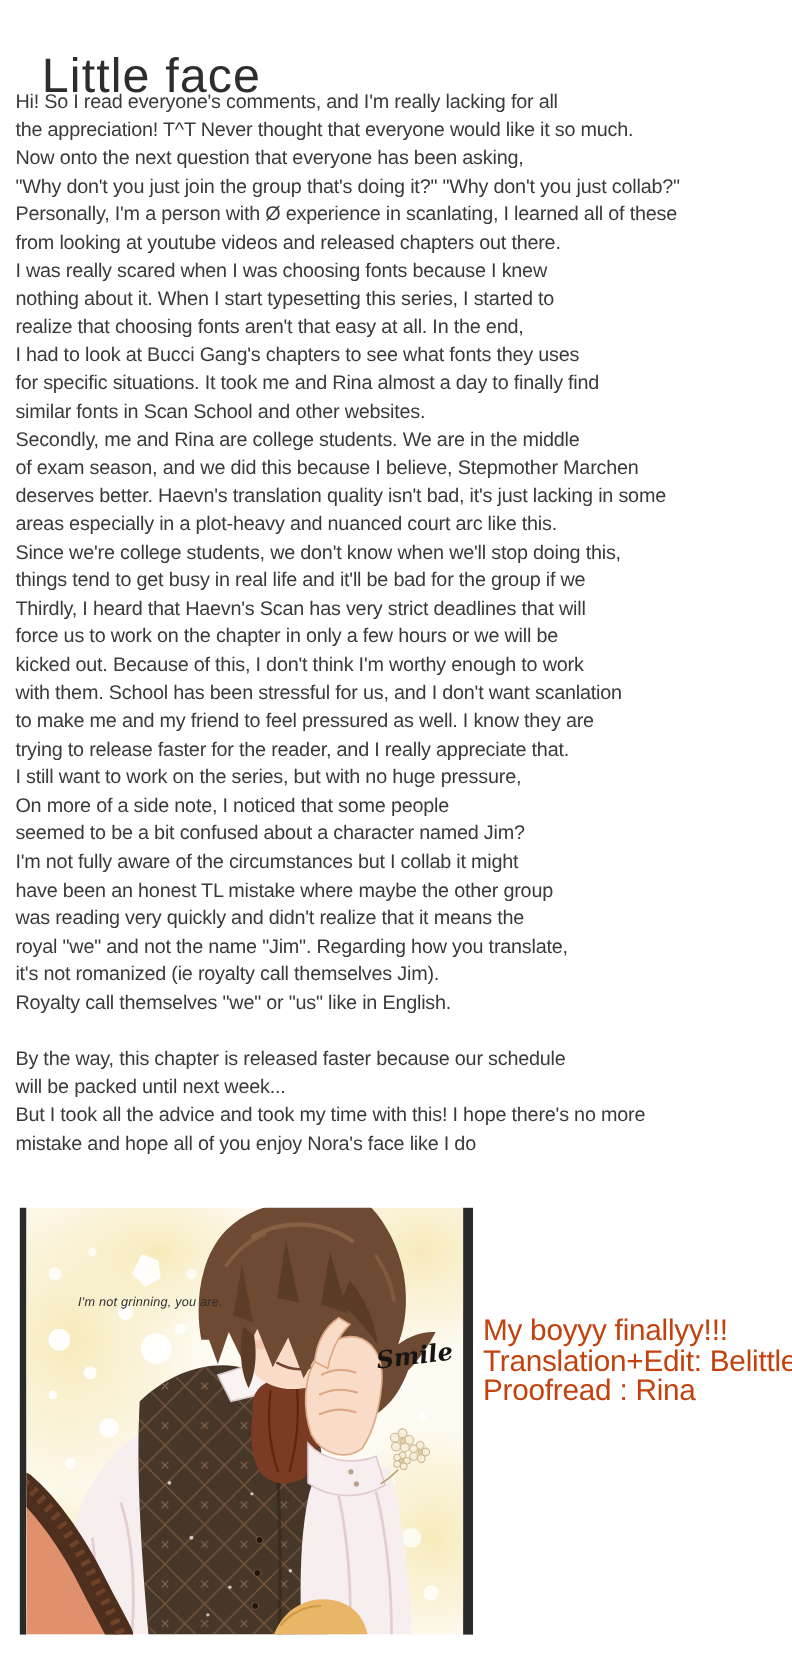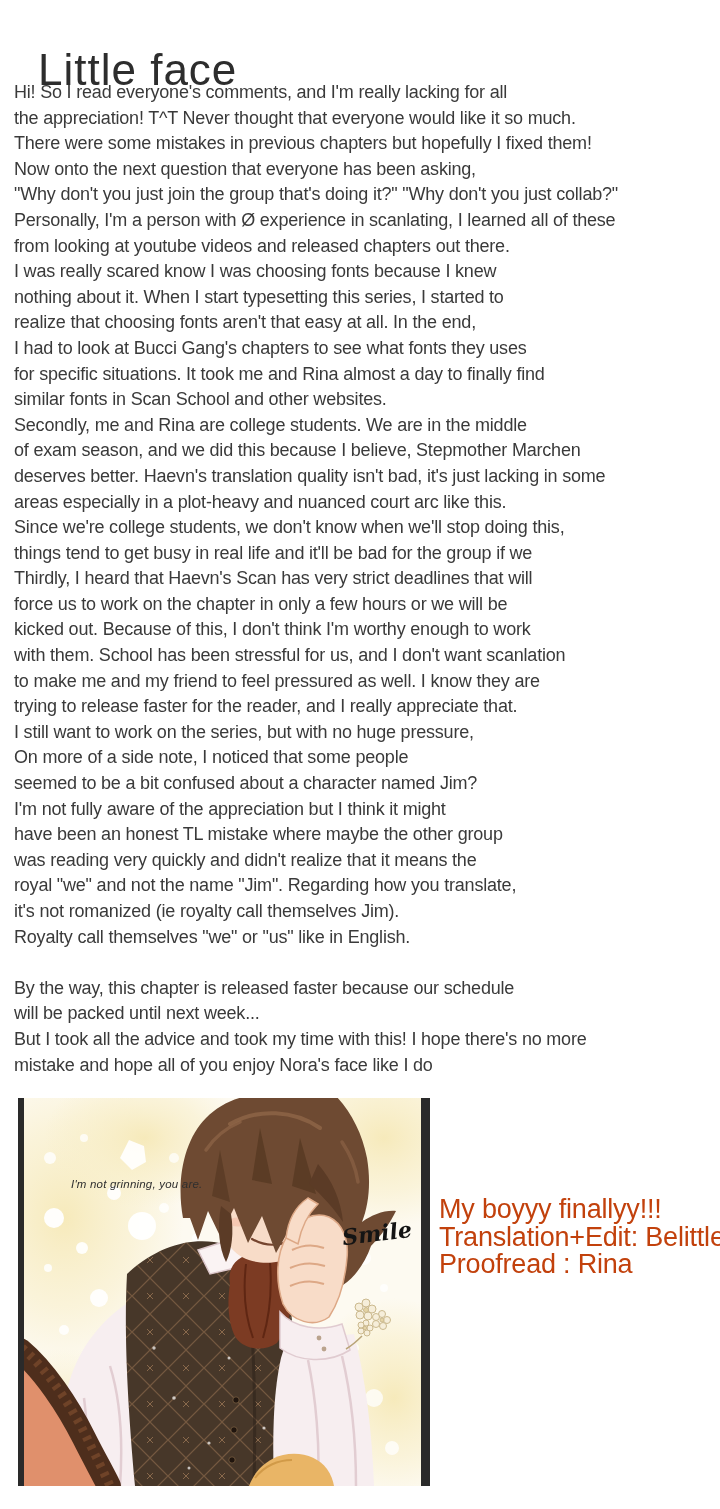--- a/index.html
+++ b/index.html
@@ -38,47 +38,46 @@
 </head>
 <body>
 
 <div class="page">
 
   <h1 class="title">Little face</h1>
 
   <div class="note">
       <div class="note-line">Hi! So I read everyone's comments, and I'm really lacking for all</div>
       <div class="note-line">the appreciation! T^T Never thought that everyone would like it so much.</div>
-      <div class="note-line">There were some mistakes in previous chapters but hopefully I fixed them!</div>
       <div class="note-line">Now onto the next question that everyone has been asking,</div>
       <div class="note-line">"Why don't you just join the group that's doing it?" "Why don't you just collab?"</div>
       <div class="note-line">Personally, I'm a person with Ø experience in scanlating, I learned all of these</div>
       <div class="note-line">from looking at youtube videos and released chapters out there.</div>
-      <div class="note-line">I was really scared know I was choosing fonts because I knew</div>
+      <div class="note-line">I was really scared when I was choosing fonts because I knew</div>
       <div class="note-line">nothing about it. When I start typesetting this series, I started to</div>
       <div class="note-line">realize that choosing fonts aren't that easy at all. In the end,</div>
       <div class="note-line">I had to look at Bucci Gang's chapters to see what fonts they uses</div>
       <div class="note-line">for specific situations. It took me and Rina almost a day to finally find</div>
       <div class="note-line">similar fonts in Scan School and other websites.</div>
       <div class="note-line">Secondly, me and Rina are college students. We are in the middle</div>
       <div class="note-line">of exam season, and we did this because I believe, Stepmother Marchen</div>
       <div class="note-line">deserves better. Haevn's translation quality isn't bad, it's just lacking in some</div>
       <div class="note-line">areas especially in a plot-heavy and nuanced court arc like this.</div>
       <div class="note-line">Since we're college students, we don't know when we'll stop doing this,</div>
       <div class="note-line">things tend to get busy in real life and it'll be bad for the group if we</div>
       <div class="note-line">Thirdly, I heard that Haevn's Scan has very strict deadlines that will</div>
       <div class="note-line">force us to work on the chapter in only a few hours or we will be</div>
       <div class="note-line">kicked out. Because of this, I don't think I'm worthy enough to work</div>
       <div class="note-line">with them. School has been stressful for us, and I don't want scanlation</div>
       <div class="note-line">to make me and my friend to feel pressured as well. I know they are</div>
       <div class="note-line">trying to release faster for the reader, and I really appreciate that.</div>
       <div class="note-line">I still want to work on the series, but with no huge pressure,</div>
       <div class="note-line">On more of a side note, I noticed that some people</div>
       <div class="note-line">seemed to be a bit confused about a character named Jim?</div>
-      <div class="note-line">I'm not fully aware of the appreciation but I think it might</div>
+      <div class="note-line">I'm not fully aware of the circumstances but I collab it might</div>
       <div class="note-line">have been an honest TL mistake where maybe the other group</div>
       <div class="note-line">was reading very quickly and didn't realize that it means the</div>
       <div class="note-line">royal "we" and not the name "Jim". Regarding how you translate,</div>
       <div class="note-line">it's not romanized (ie royalty call themselves Jim).</div>
       <div class="note-line">Royalty call themselves "we"  or "us" like in English.</div>
       <div class="note-line">&nbsp;</div>
       <div class="note-line">By the way, this chapter is released faster because our schedule</div>
       <div class="note-line">will be packed until next week...</div>
       <div class="note-line">But I took all the advice and took my time with this! I hope there's no more</div>
       <div class="note-line">mistake and hope all of you enjoy Nora's face like I do</div>

